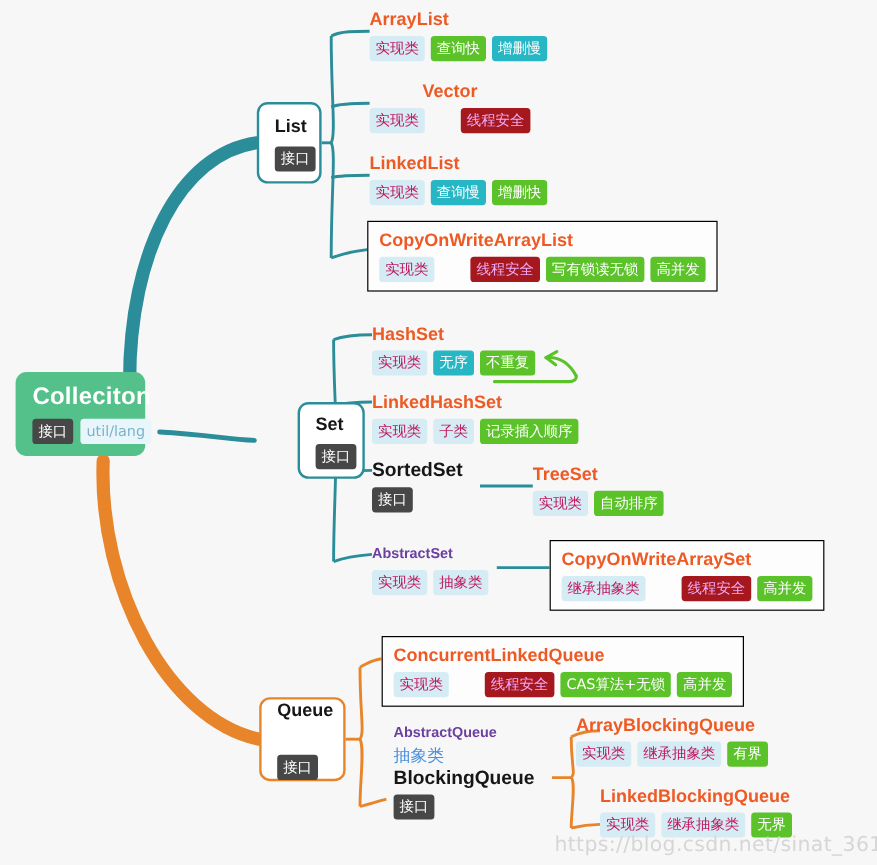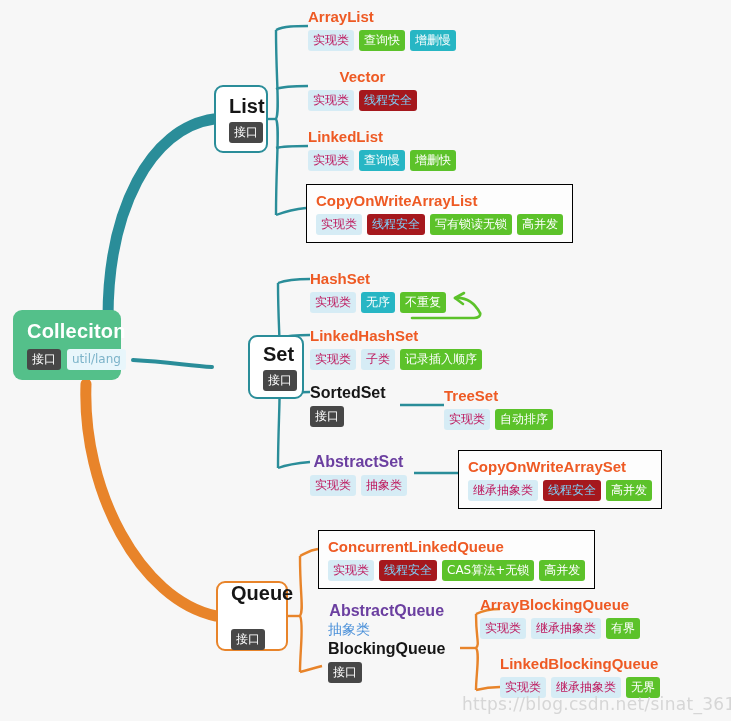--- a/index.html
+++ b/index.html
@@ -33,34 +33,34 @@
     background:#ffffff;
     border:2px solid #2a8d99;
     border-radius:9px;
     box-sizing:border-box;
     display:flex;flex-direction:column;
     align-items:flex-start;justify-content:center;
     padding:8px 13px;
   }
   .iface-box.orange{border-color:#e8842a;gap:20px;}
   .iface-title{
-    font-size:20px;font-weight:bold;color:#161616;
+    font-size:15px;font-weight:bold;color:#161616;
     line-height:22px;white-space:nowrap;
   }
   .iface-tags{margin-top:5px;display:flex;gap:5px;}
 
   
   .node{position:absolute;}
   .node-title{
     font-size:15px;font-weight:bold;line-height:19px;
     white-space:nowrap;color:#ee5a24;
   }
   .node-title.purple{color:#6b3fa0;}
   .node-title.black{color:#161616;font-size:16px;}
-  .node-title.big{font-size:16px;text-align:center;}
+  .node-title.big{font-size:12px;}
   .node-sub{
     font-size:14px;color:#4a90d9;line-height:19px;white-space:nowrap;
   }
   .tags{display:flex;gap:5px;margin-top:4px;align-items:center;flex-wrap:nowrap;}
 
   
   .node.boxed{
     border:1px solid #000000;
     background:#fdfdfd;
     padding:6px 9px 7px 9px;
@@ -72,21 +72,21 @@
     display:inline-block;
     font-size:12px;line-height:14px;
     padding:3px 5px 4px 5px;
     border-radius:3px;
     white-space:nowrap;
     font-family:"DejaVu Sans","Liberation Sans",sans-serif;
   }
   .tag.lightblue{background:#d6ecf5;color:#be185d;}
   .tag.green{background:#5cc22a;color:#ffffff;}
   .tag.cyan{background:#27b6c4;color:#ffffff;}
-  .tag.red{background:#a5181d;color:#7dd3fc;}
+  .tag.red{background:#a5181d;color:#f0abfc;margin-left:25px;}
   .tag.dark{background:#474747;color:#ffffff;}
   .tag.pale{background:#e8f6fb;color:#7cb3c9;}
 
   
   .watermark{
     position:absolute;
     font-size:17px;
     color:#d6d6d6;
     letter-spacing:.3px;
     white-space:nowrap;

